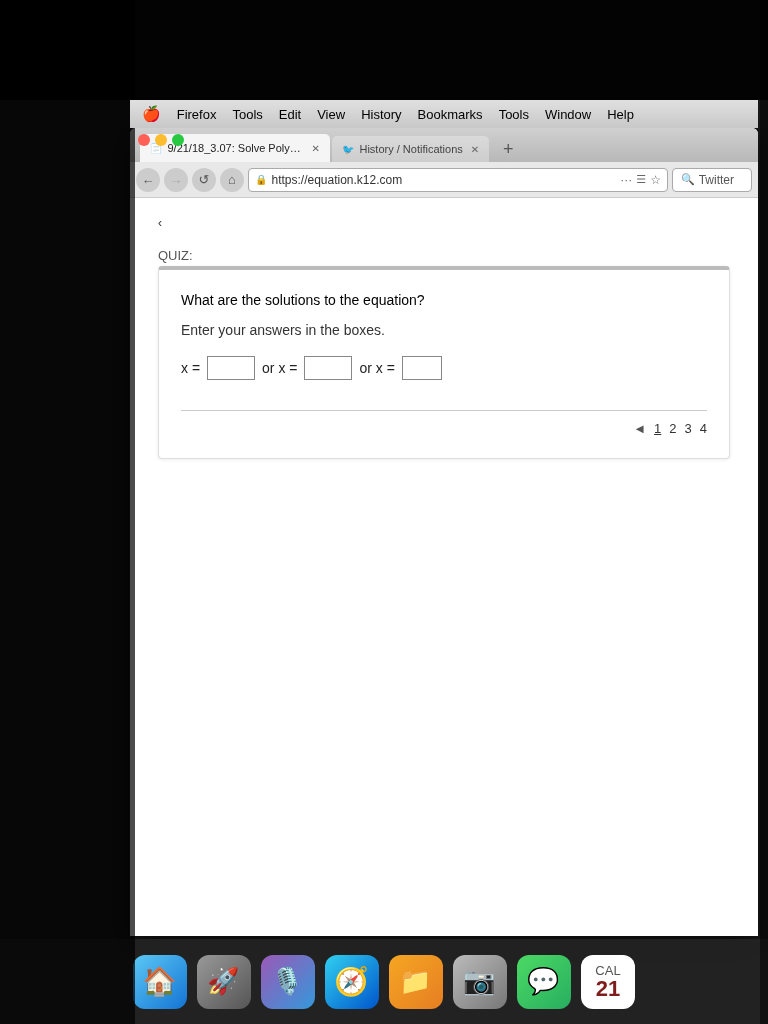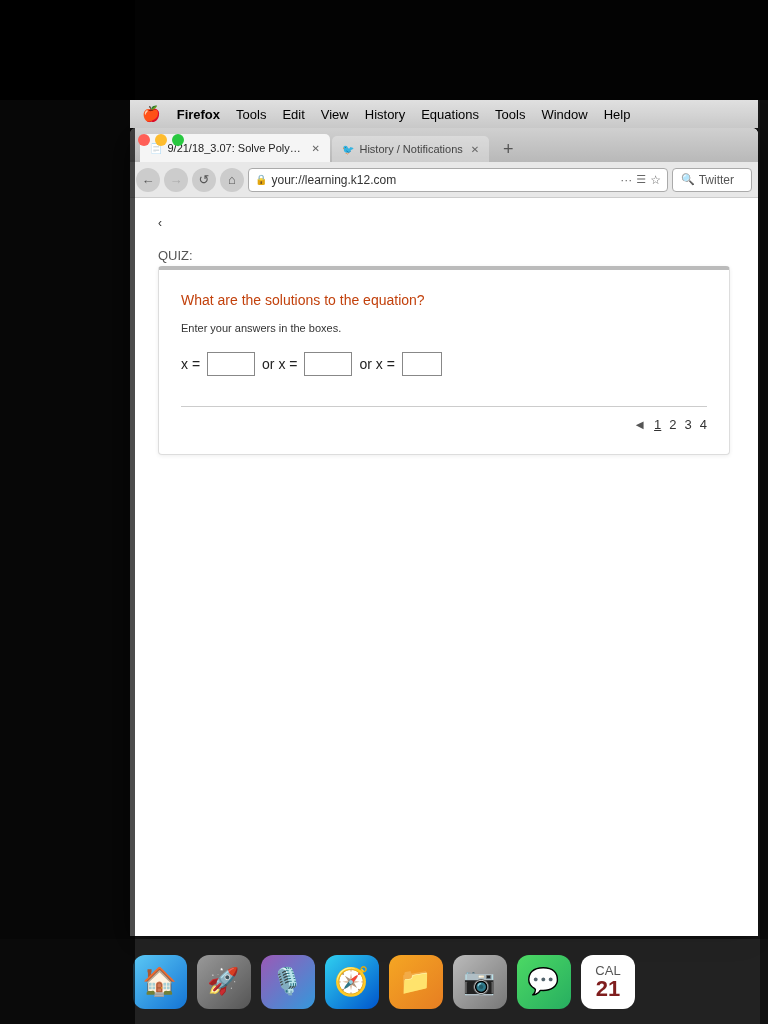--- a/index.html
+++ b/index.html
@@ -111,26 +111,26 @@
   </style>
 </head>
 <body>
 
 <div class="top-dark"></div>
 <div class="side-dark-left"></div>
 <div class="side-dark-right"></div>
 
 <div class="menu-bar" style="top:100px; left:130px; right:10px; position:absolute; z-index:50; height:28px; background:linear-gradient(180deg,#e0e0e0,#c8c8c8); display:flex; align-items:center; gap:16px; padding:0 12px; font-size:13px;">
   <span style="font-size:15px;">🍎</span>
-  <span style="font-weight:bold;">Firefox</span>
+  <span style="font-weight:normal;">Firefox</span>
   <span>Tools</span>
   <span>Edit</span>
   <span>View</span>
   <span>History</span>
-  <span>Equations</span>
+  <span>Bookmarks</span>
   <span>Tools</span>
   <span>Window</span>
   <span>Help</span>
 </div>
 
 <div class="traffic-lights" style="top:134px;">
   <div class="tl tl-red"></div>
   <div class="tl tl-yellow"></div>
   <div class="tl tl-green"></div>
 </div>
@@ -151,21 +151,21 @@
     <div style="width:26px; height:26px; display:flex; align-items:center; justify-content:center; font-size:18px; color:#555; cursor:pointer; margin-left:4px;">+</div>
   </div>
 
   <div style="height:36px; background:#e8e8e8; display:flex; align-items:center; padding:0 6px; gap:4px; border-bottom:1px solid #ccc;">
     <button style="width:24px; height:24px; border:none; background:#ccc; border-radius:50%; font-size:13px; cursor:pointer; color:#555;">←</button>
     <button style="width:24px; height:24px; border:none; background:#ccc; border-radius:50%; font-size:13px; cursor:pointer; color:#aaa;">→</button>
     <button style="width:24px; height:24px; border:none; background:#ccc; border-radius:50%; font-size:13px; cursor:pointer; color:#555;">↺</button>
     <button style="width:24px; height:24px; border:none; background:#ccc; border-radius:50%; font-size:13px; cursor:pointer; color:#555;">⌂</button>
     <div style="flex:1; background:#fff; border:1px solid #aaa; border-radius:4px; height:24px; display:flex; align-items:center; padding:0 6px; font-size:12px; color:#333; gap:4px;">
       <span style="color:#4a9a4a; font-size:10px;">🔒</span>
-      <span>your://learning.k12.com</span>
+      <span>https://equation.k12.com</span>
       <span style="margin-left:auto; color:#666;">···</span>
       <span style="color:#666; font-size:11px;">☰</span>
       <span style="color:#666; font-size:12px;">☆</span>
     </div>
     <div style="background:#fff; border:1px solid #aaa; border-radius:4px; height:24px; display:flex; align-items:center; padding:0 8px; font-size:12px; color:#555; gap:4px; min-width:80px;">
       <span style="font-size:11px;">🔍</span>
       <span>Twitter</span>
     </div>
   </div>
 
@@ -173,24 +173,24 @@
 
     <div style="font-size:11px; color:#333; margin-bottom:18px; display:flex; align-items:center; gap:4px; cursor:pointer;">
       <span style="font-size:12px;">‹</span>
     </div>
 
     <div style="font-size:13px; color:#555; margin-bottom:3px;">QUIZ:</div>
 
 
     <div style="background:#fff; border:1px solid #ddd; border-top:4px solid #bbb; border-radius:4px; padding:22px; box-shadow:0 1px 4px rgba(0,0,0,0.07);">
 
-      <p style="font-size:14px; color:#c2410c; margin-bottom:14px;">What are the solutions to the equation?</p>
-
-
-      <p style="font-size:11px; color:#333; margin-bottom:18px;">Enter your answers in the boxes.</p>
+      <p style="font-size:14px; color:#000000; margin-bottom:14px;">What are the solutions to the equation?</p>
+
+
+      <p style="font-size:14px; color:#333; margin-bottom:18px;">Enter your answers in the boxes.</p>
 
       <div style="display:flex; align-items:center; gap:7px; font-size:14px; color:#222; margin-bottom:30px;">
         <span>x =</span>
         <input type="text" style="width: 48px; height: 24px; border: 1px solid rgb(136, 136, 136); font-size: 13px; padding: 0px 4px;" value="">
         <span>or x =</span>
         <input type="text" style="width: 48px; height: 24px; border: 1px solid rgb(136, 136, 136); font-size: 13px; padding: 0px 4px;" value="">
         <span>or x =</span>
         <input type="text" style="width: 40px; height: 24px; border: 1px solid rgb(136, 136, 136); font-size: 13px; padding: 0px 4px;" value="">
       </div>
 

